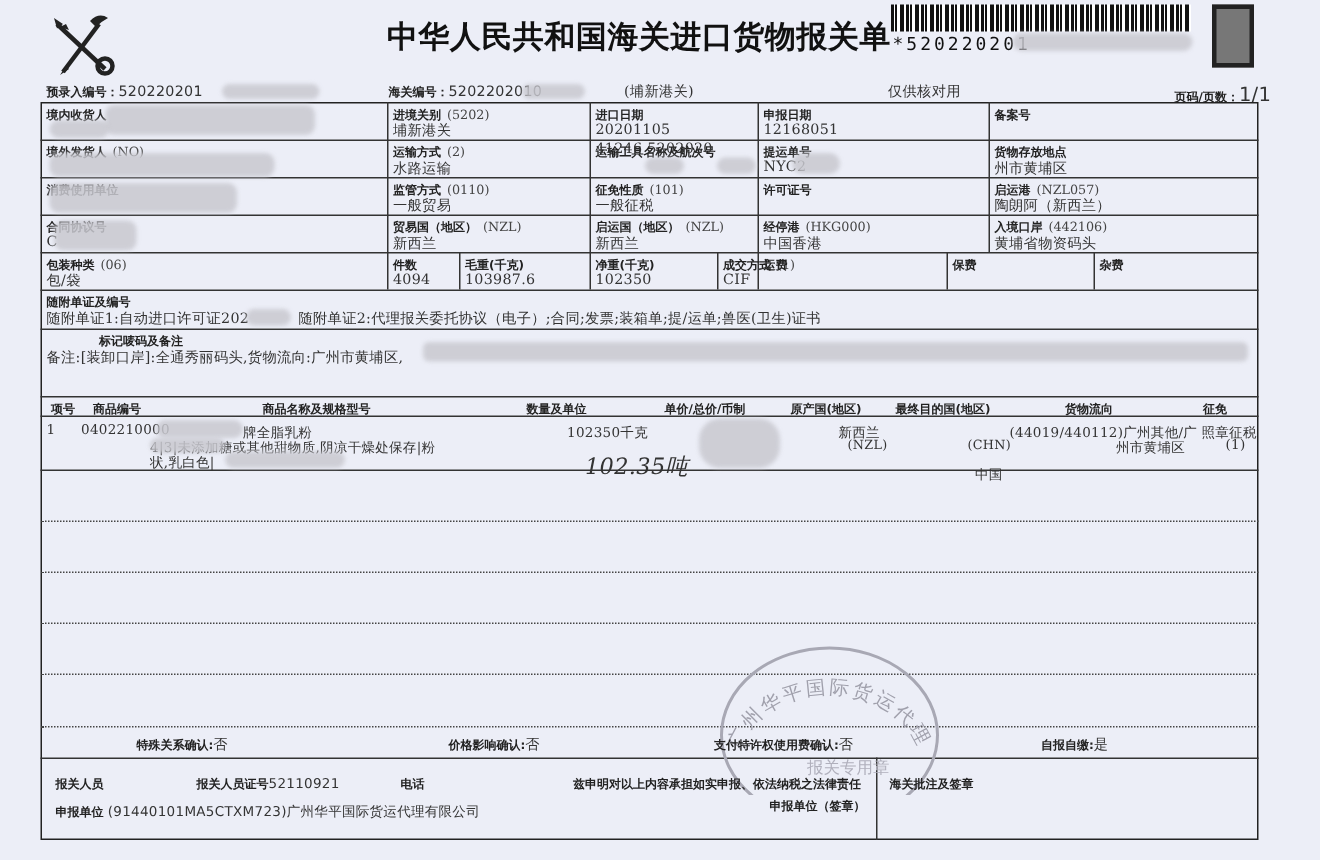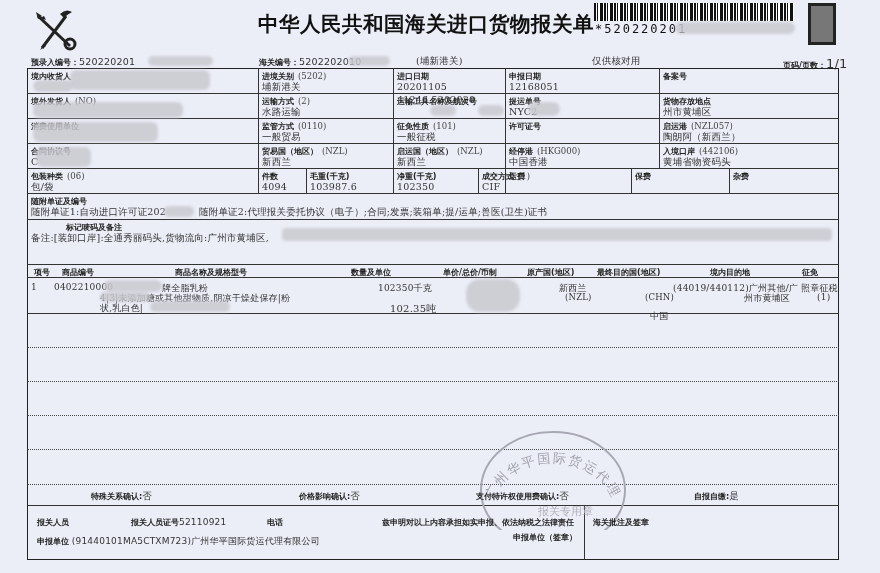--- a/index.html
+++ b/index.html
@@ -165,34 +165,34 @@
 <div class="abs val" style="left:31px;top:232px;">备注:[装卸口岸]:全通秀丽码头,货物流向:广州市黄埔区,</div>
 <div class="abs blur" style="left:282px;top:228px;width:550px;height:13px;border-radius:4px;"></div>
 
 <div class="abs lbl" style="left:34px;top:267px;">项号</div>
 <div class="abs lbl" style="left:62px;top:267px;">商品编号</div>
 <div class="abs lbl" style="left:175px;top:267px;">商品名称及规格型号</div>
 <div class="abs lbl" style="left:351px;top:267px;">数量及单位</div>
 <div class="abs lbl" style="left:443px;top:267px;">单价/总价/币制</div>
 <div class="abs lbl" style="left:527px;top:267px;">原产国(地区)</div>
 <div class="abs lbl" style="left:597px;top:267px;">最终目的国(地区)</div>
-<div class="abs lbl" style="left:710px;top:267px;">境内目的地</div>
+<div class="abs lbl" style="left:710px;top:267px;">货物流向</div>
 <div class="abs lbl" style="left:802px;top:267px;">征免</div>
 
 <div>
   <div class="abs val" style="left:31px;top:282px;font-size:9px;">1</div>
   <div class="abs val" style="left:54px;top:282px;font-size:9px;">0402210000</div>
   <div class="abs blur" style="left:104px;top:280px;width:58px;height:12px;"></div>
   <div class="abs val" style="left:162px;top:282px;font-size:9px;">牌全脂乳粉</div>
   <div class="abs val" style="left:100px;top:292px;font-size:9px;">4|3|未添加糖或其他甜物质,阴凉干燥处保存|粉</div>
   <div class="abs blur" style="left:100px;top:292px;width:50px;height:10px;"></div>
   <div class="abs val" style="left:100px;top:302px;font-size:9px;">状,乳白色|</div>
   <div class="abs blur" style="left:150px;top:301px;width:80px;height:11px;"></div>
   <div class="abs val" style="left:378px;top:282px;font-size:9px;">102350千克</div>
-  <div class="abs val" style="left:390px;top:302px;font-size:10px;">102.35吨</div>
+  <div class="abs val" style="left:390px;top:302px;font-size:15px;font-style:italic;">102.35吨</div>
   <div class="abs blur" style="left:466px;top:279px;width:54px;height:33px;border-radius:14px;"></div>
   <div class="abs val" style="left:559px;top:282px;font-size:9px;">新西兰</div>
   <div class="abs val" style="left:565px;top:292px;font-size:8.5px;">(NZL)</div>
   <div class="abs val" style="left:650px;top:282px;font-size:9px;margin-top:28px;">中国</div>
   <div class="abs val" style="left:645px;top:292px;font-size:8.5px;">(CHN)</div>
   <div class="abs val" style="left:673px;top:282px;font-size:9px;">(44019/440112)广州其他/广</div>
   <div class="abs val" style="left:744px;top:292px;font-size:9px;">州市黄埔区</div>
   <div class="abs val" style="left:801px;top:282px;font-size:9px;">照章征税</div>
   <div class="abs val" style="left:817px;top:292px;font-size:9px;">(1)</div>
 </div>

